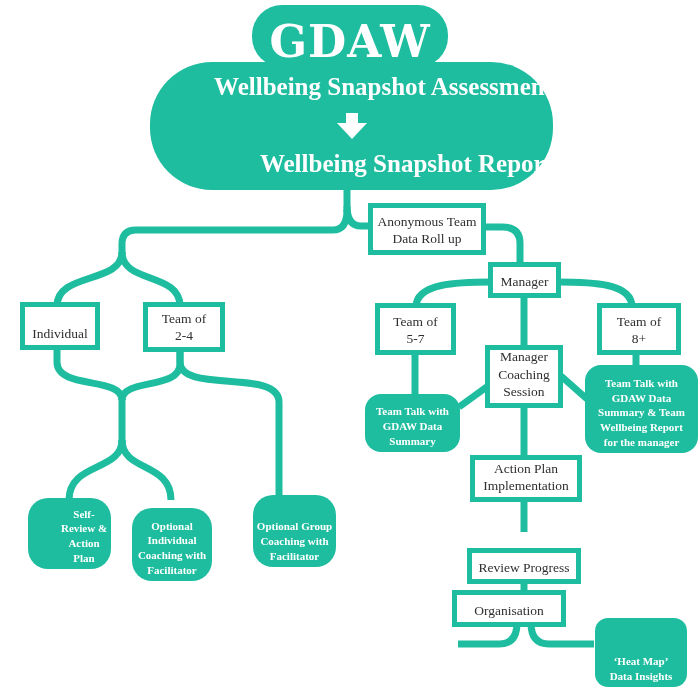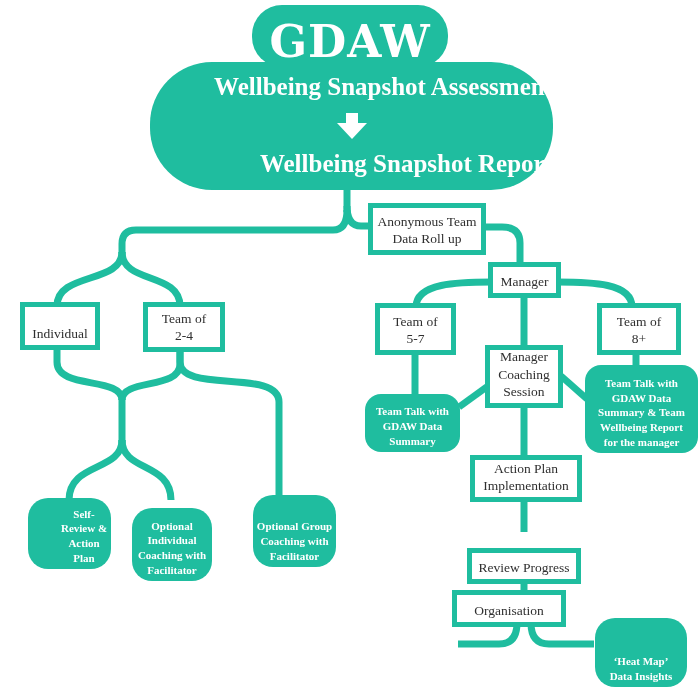--- a/index.html
+++ b/index.html
@@ -43,21 +43,21 @@
   .n-rp     { left:467px; top:536px; width:114px; height:36px;margin-top:12px; }
   .n-org    { left:452px; top:590px; width:114px; height:37px; }
 
   
   .n-sr     { left:28px;  top:498px; width:83px;  height:71px; border-radius:20px;padding-left:32px; }
   .n-oic    { left:132px; top:496px; width:80px;  height:73px; border-radius:20px;margin-top:12px; }
   .n-ogc    { left:253px; top:495px; width:83px;  height:72px; border-radius:20px; }
   .n-tt57   { left:365px; top:394px; width:95px;  height:58px; border-radius:16px; }
   .n-tt8    { left:585px; top:365px; width:113px; height:88px; border-radius:16px; }
   .n-sop    { left:370px; top:620px; width:86px;  height:73px; border-radius:20px; }
-  .n-hm     { left:595px; top:618px; width:92px;  height:69px; border-radius:20px; }
+  .n-hm     { left:595px; top:618px; width:92px;  height:69px; border-radius:13px; }
 
   .arrow-icon { display:block; margin:1px auto; }
 </style>
 </head>
 <body>
 
 <div class="canvas">
 
   <svg class="connectors" width="700" height="700" aria-hidden="true">
 

